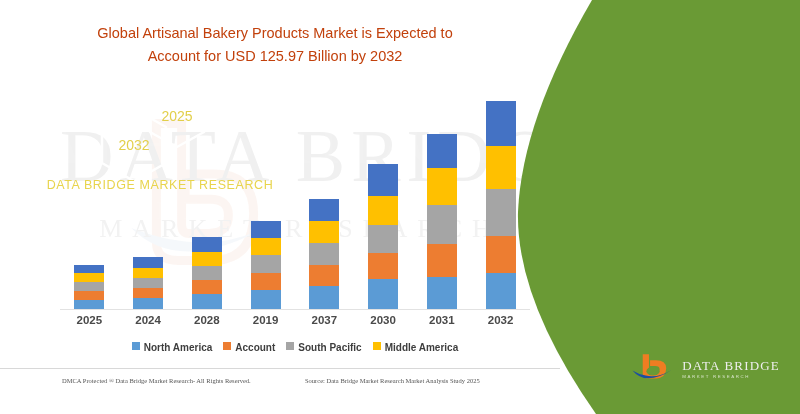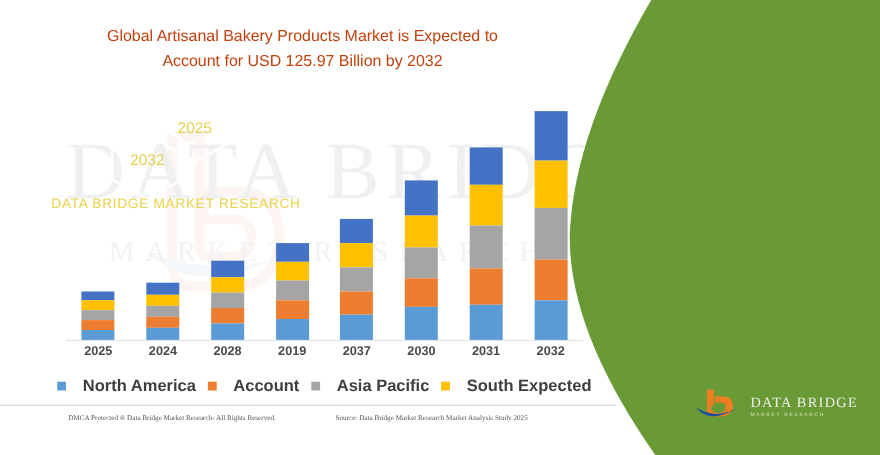--- a/index.html
+++ b/index.html
@@ -184,22 +184,22 @@
     position:absolute;
     left:60px; top:342px;
     width:470px;
     display:flex;
     justify-content:center;
     align-items:center;
     gap:11px;
     z-index:5;
   }
   .legend-item{
-    display:flex;align-items:center;gap:15px;
-    font-size:15px;
+    display:flex;gap:4px;
+    font-size:10px;
     font-weight:bold;
     color:#3e3e3e;
     white-space:nowrap;
   }
   .swatch{width:8px;height:8px;display:inline-block;}
 
   
   .footer-rule{
     position:absolute;
     left:0; top:368px;
@@ -341,25 +341,25 @@
       <div class="legend-item">
         <span class="swatch" style="background: rgb(91, 155, 213);"></span>
         <span>North America</span>
       </div>
       <div class="legend-item">
         <span class="swatch" style="background: rgb(237, 125, 49);"></span>
         <span>Account</span>
       </div>
       <div class="legend-item">
         <span class="swatch" style="background: rgb(165, 165, 165);"></span>
-        <span>Asia Pacific</span>
+        <span>South Pacific</span>
       </div>
       <div class="legend-item">
         <span class="swatch" style="background: rgb(255, 192, 0);"></span>
-        <span>South Expected</span>
+        <span>Middle America</span>
       </div>
     </div>
 
   <div class="footer-rule"></div>
   <div class="footer-left">DMCA Protected ® Data Bridge Market Research- All Rights Reserved.</div>
   <div class="footer-right">Source: Data Bridge Market Research  Market Analysis Study 2025</div>
 
   <div class="green-panel">
     <svg width="300" height="414" viewBox="0 0 300 414">
       <path d="M300 0 L92 0 Q22 120 18 212 Q16 300 96 414 L300 414 Z" fill="#6a9a35"></path>

